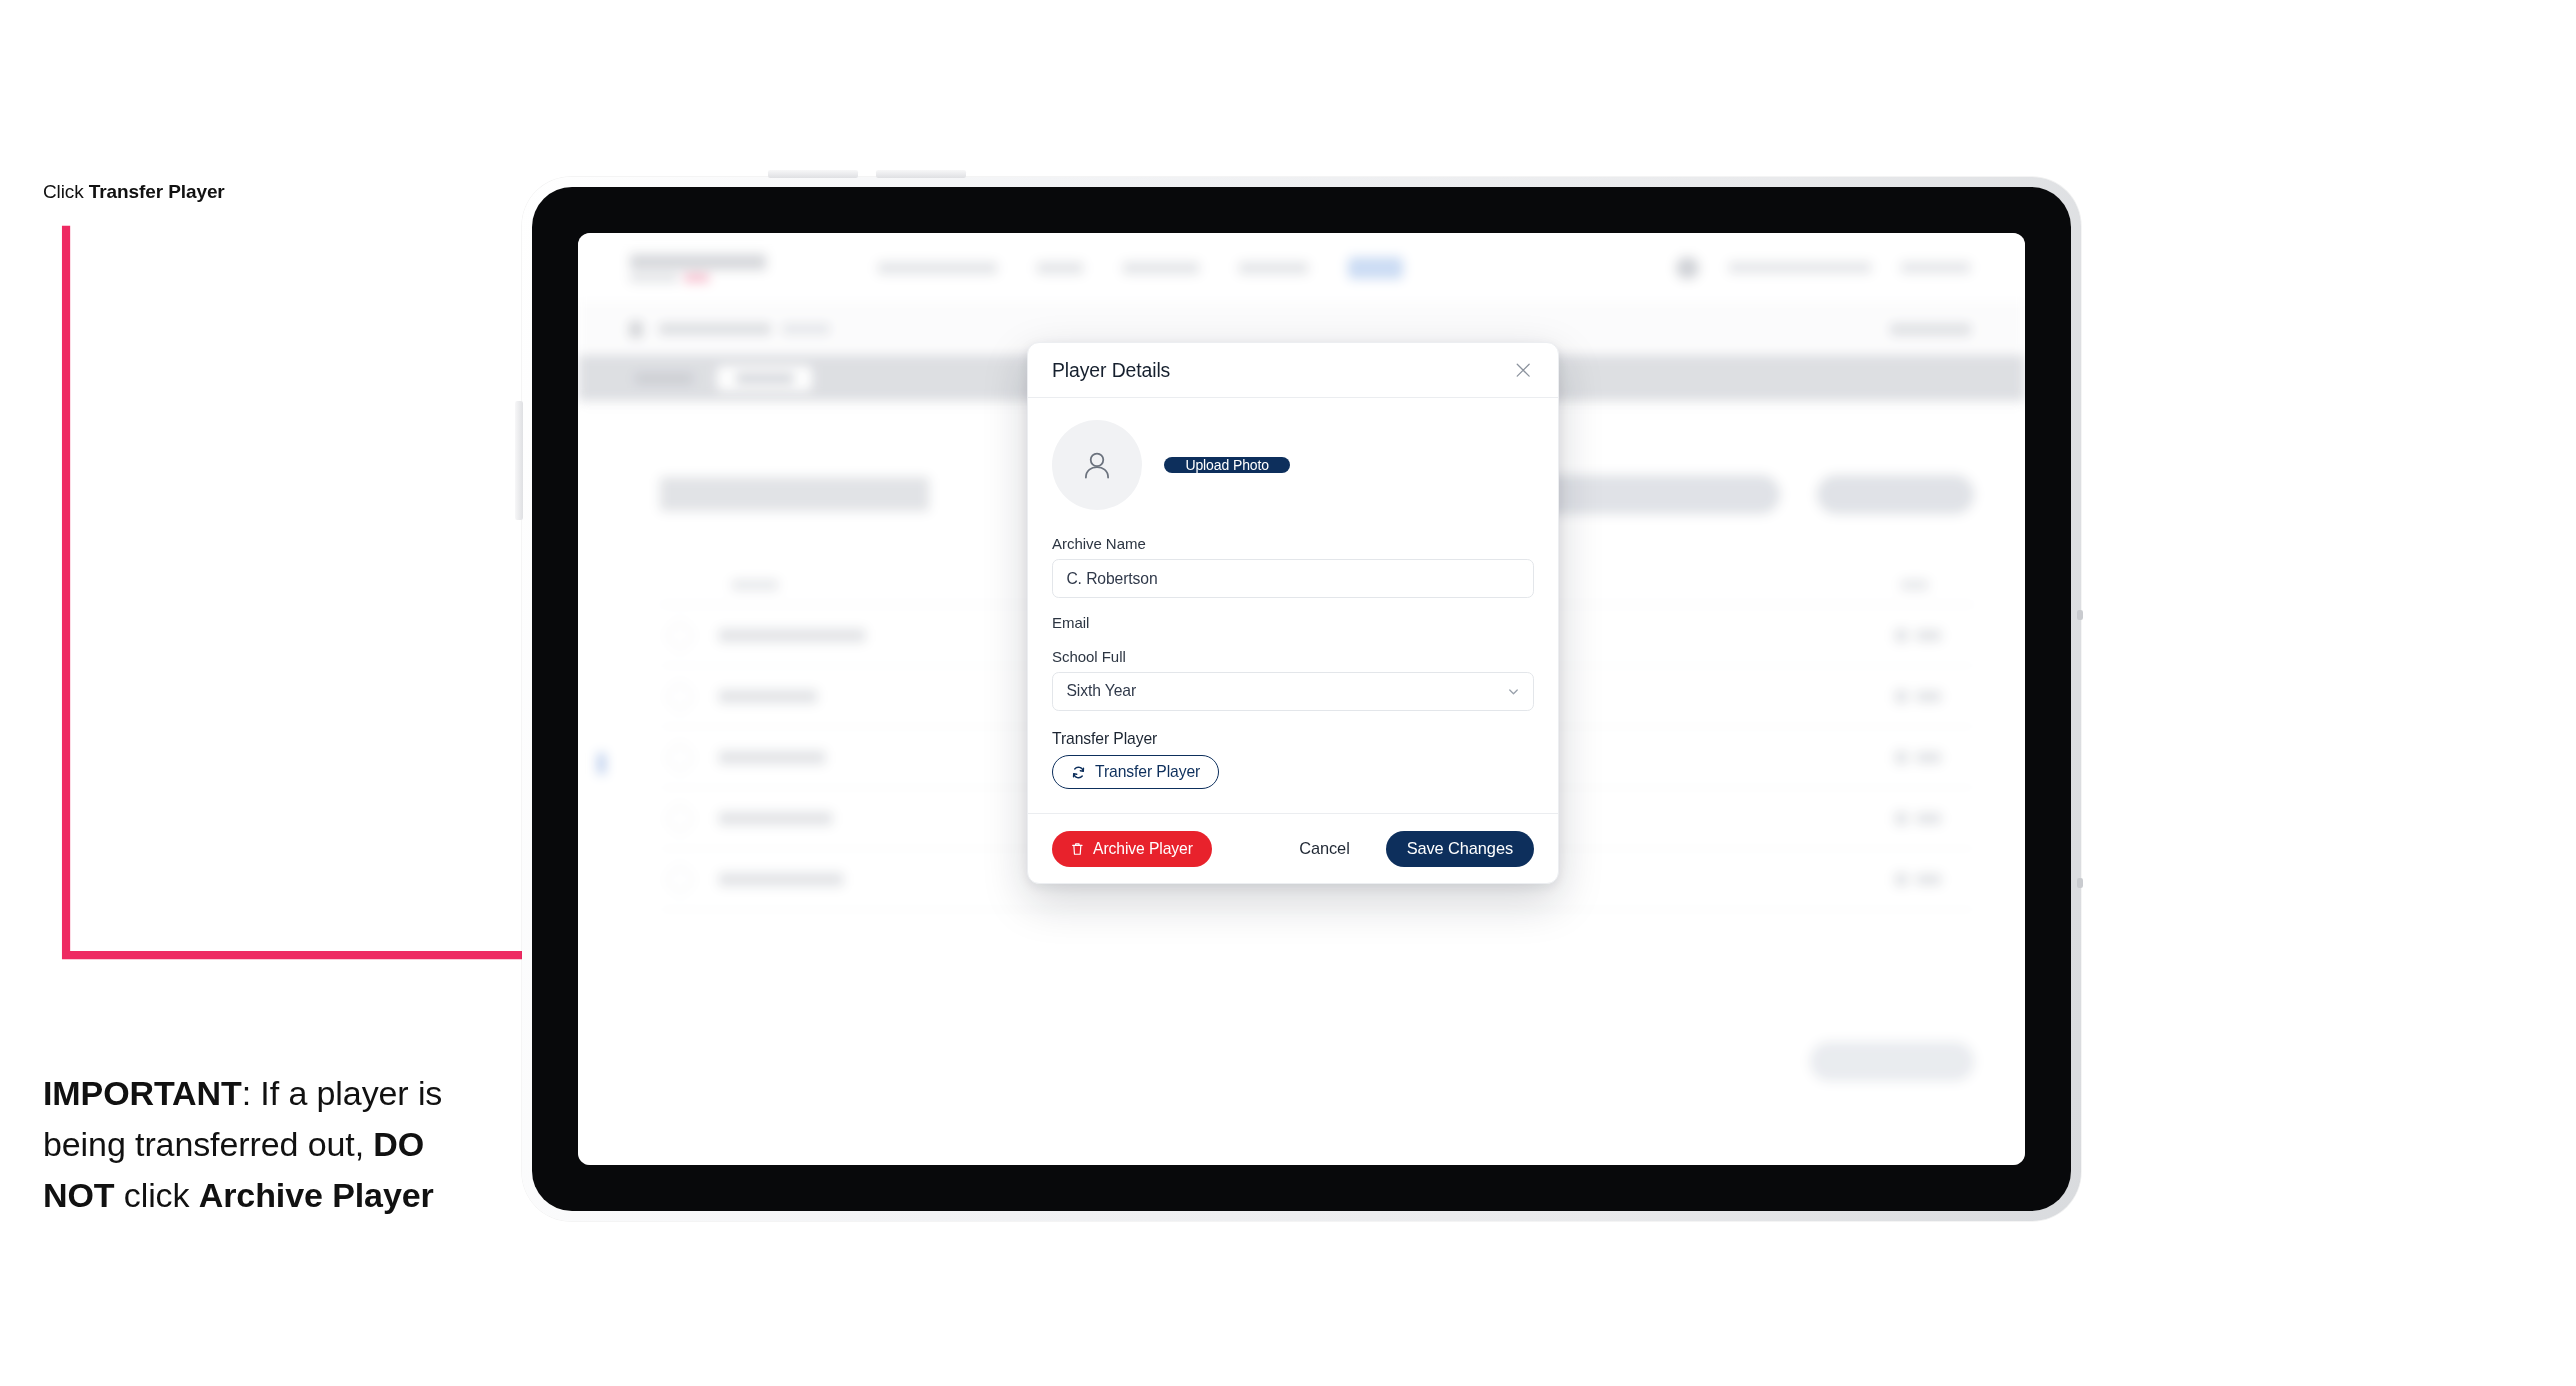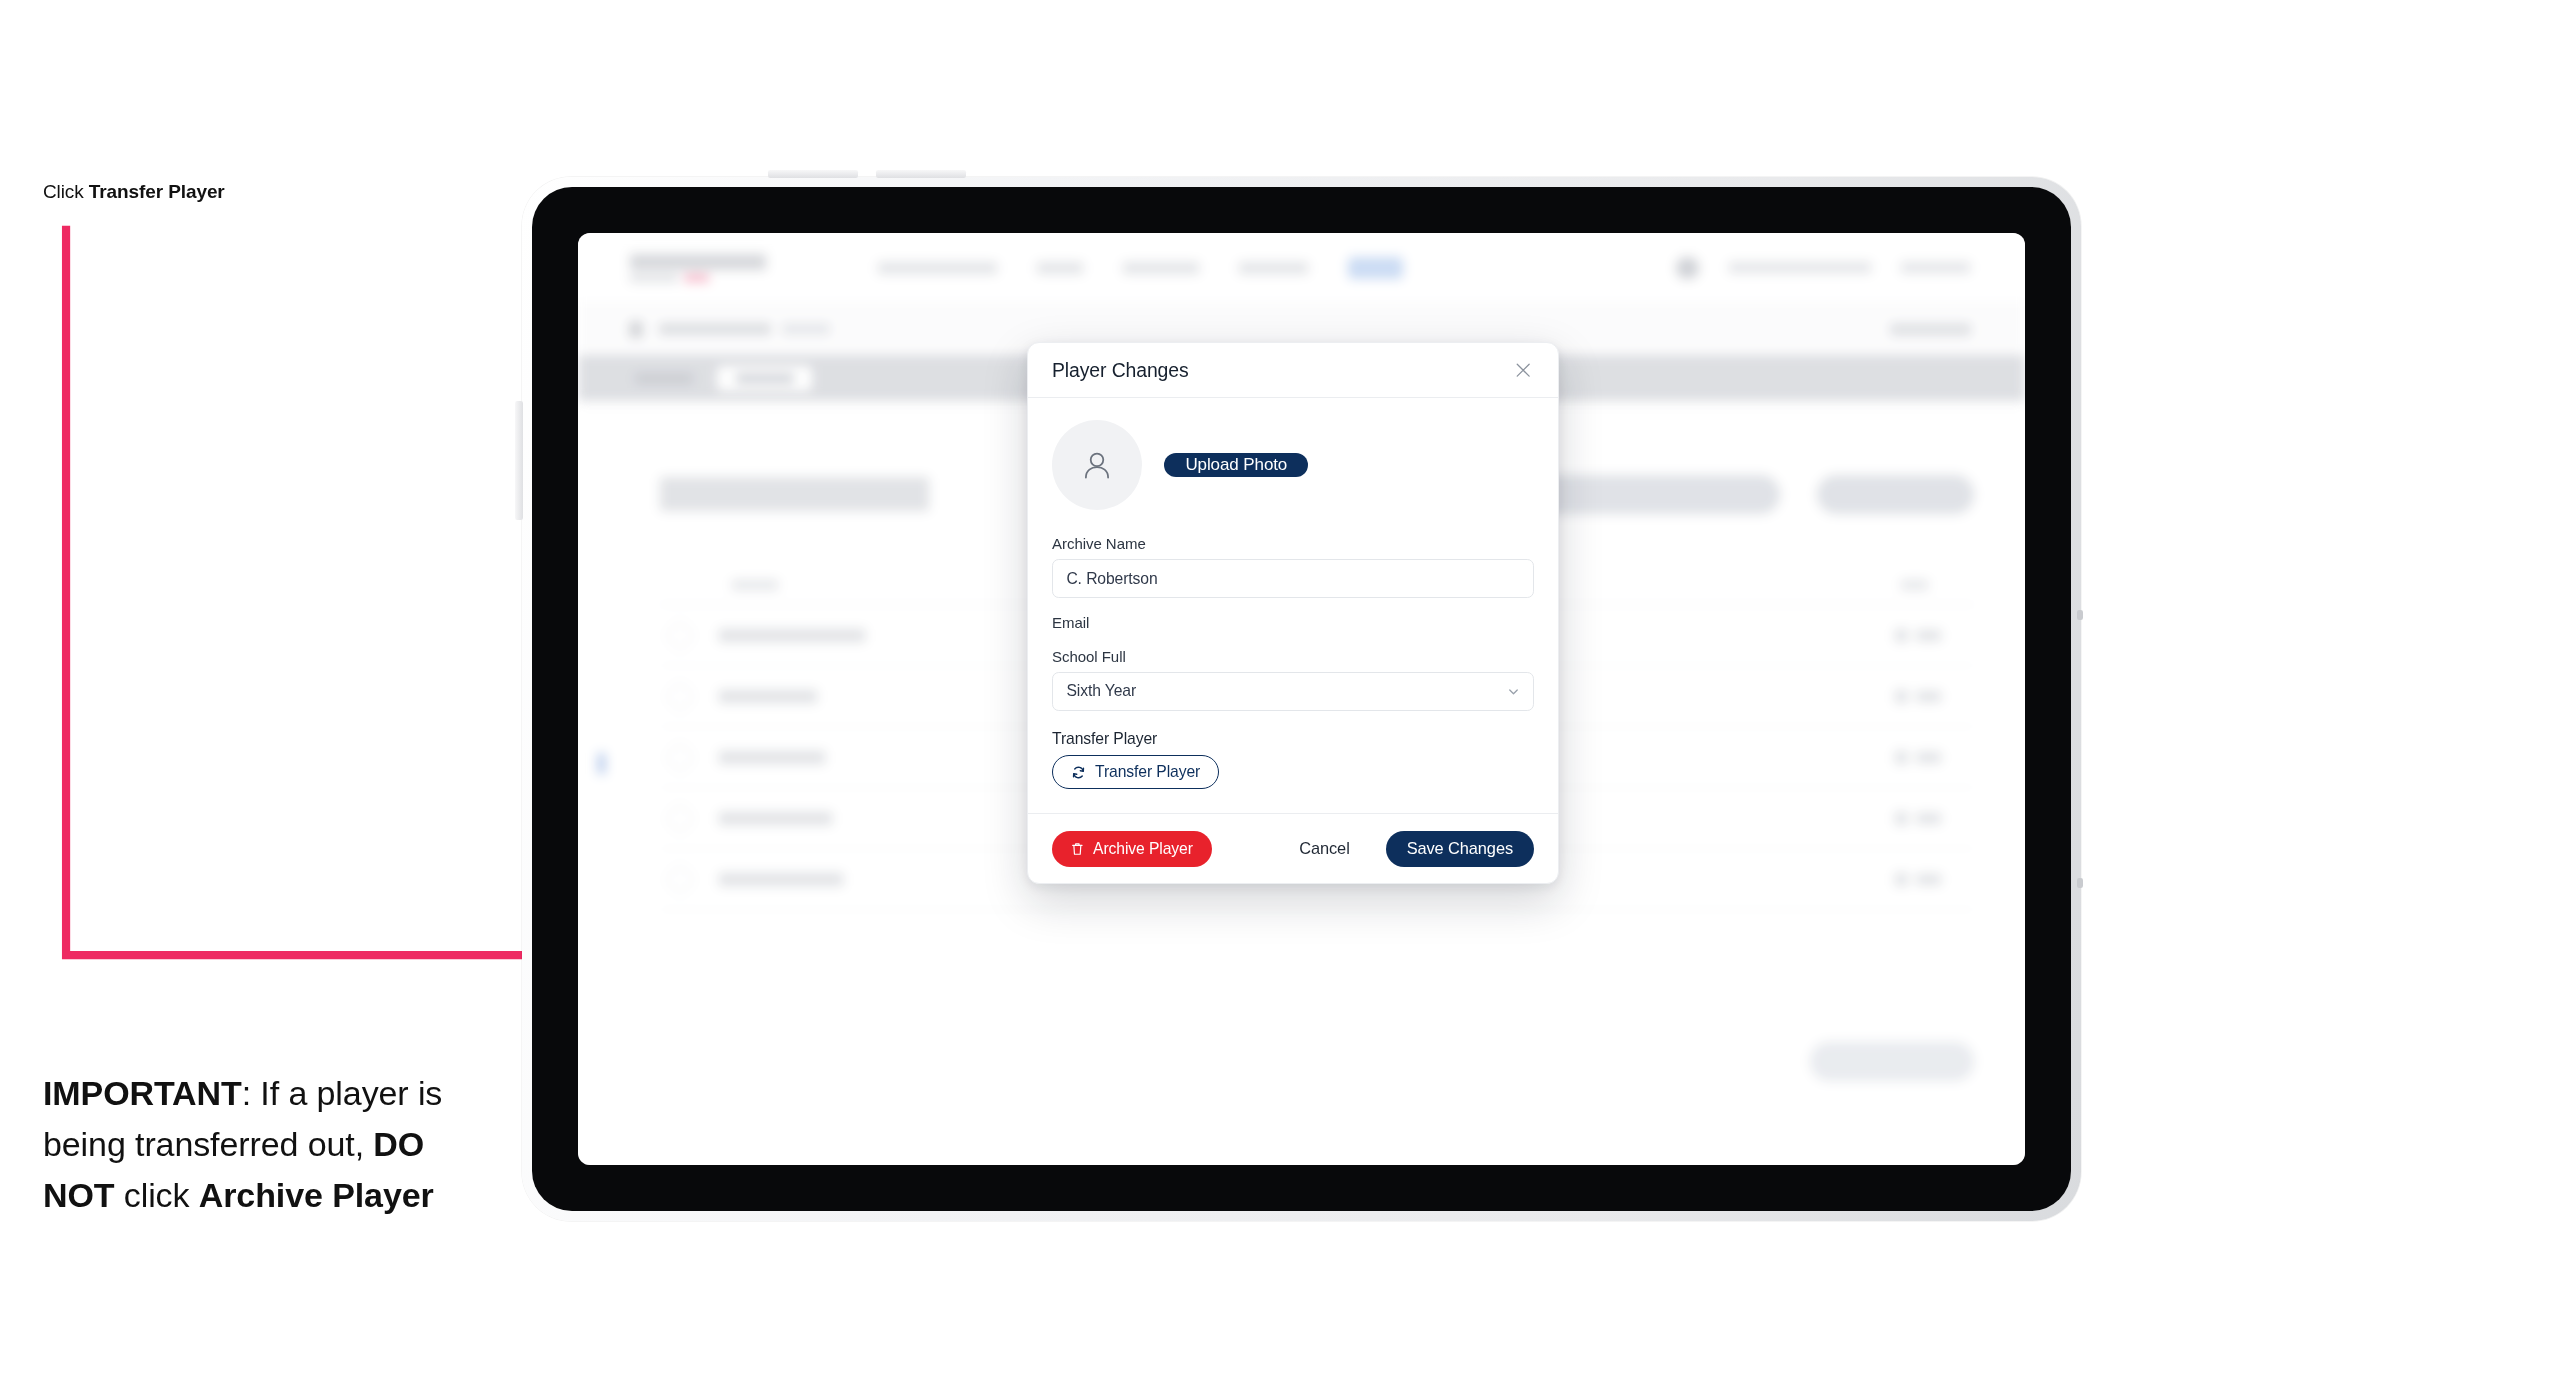--- a/index.html
+++ b/index.html
@@ -207,23 +207,23 @@
     background:#f1f2f4;
     display:flex; align-items:center; justify-content:center;
     color:#676e79;
     flex: 0 0 auto;
   }
   #upload-photo {
     background:#0d2f5c;
     color:#ffffff;
     border: none;
     border-radius: 16.4px;
-    height: 24px;
+    height: 16px;
     padding: 0 21px;
-    font-size: 17px;
+    font-size: 14px;
     font-family:"Liberation Sans", sans-serif;
     cursor: pointer;
     letter-spacing: -0.1px;
   }
 
   .field { margin-bottom: 16.4px; }
   .field-label {
     display:block;
     font-size: 15px;
     color: #2c3542;
@@ -426,21 +426,21 @@
       </div>
       <div id="app-scrim"></div>
 
     </div>
   </div>
 </div>
 
 <div id="modal">
 
   <div id="modal-header">
-    <div id="modal-title">Player Changes</div>
+    <div id="modal-title">Player Details</div>
     <div id="modal-close">
       <svg width="16.4" height="16.4" viewBox="0 0 22 22" fill="none" aria-hidden="true">
         <path d="M3 3 L19 19 M19 3 L3 19" stroke="#8b929d" stroke-width="1.7" stroke-linecap="round"></path>
       </svg>
     </div>
   </div>
 
   <div id="modal-body">
 
     <div id="photo-row">

